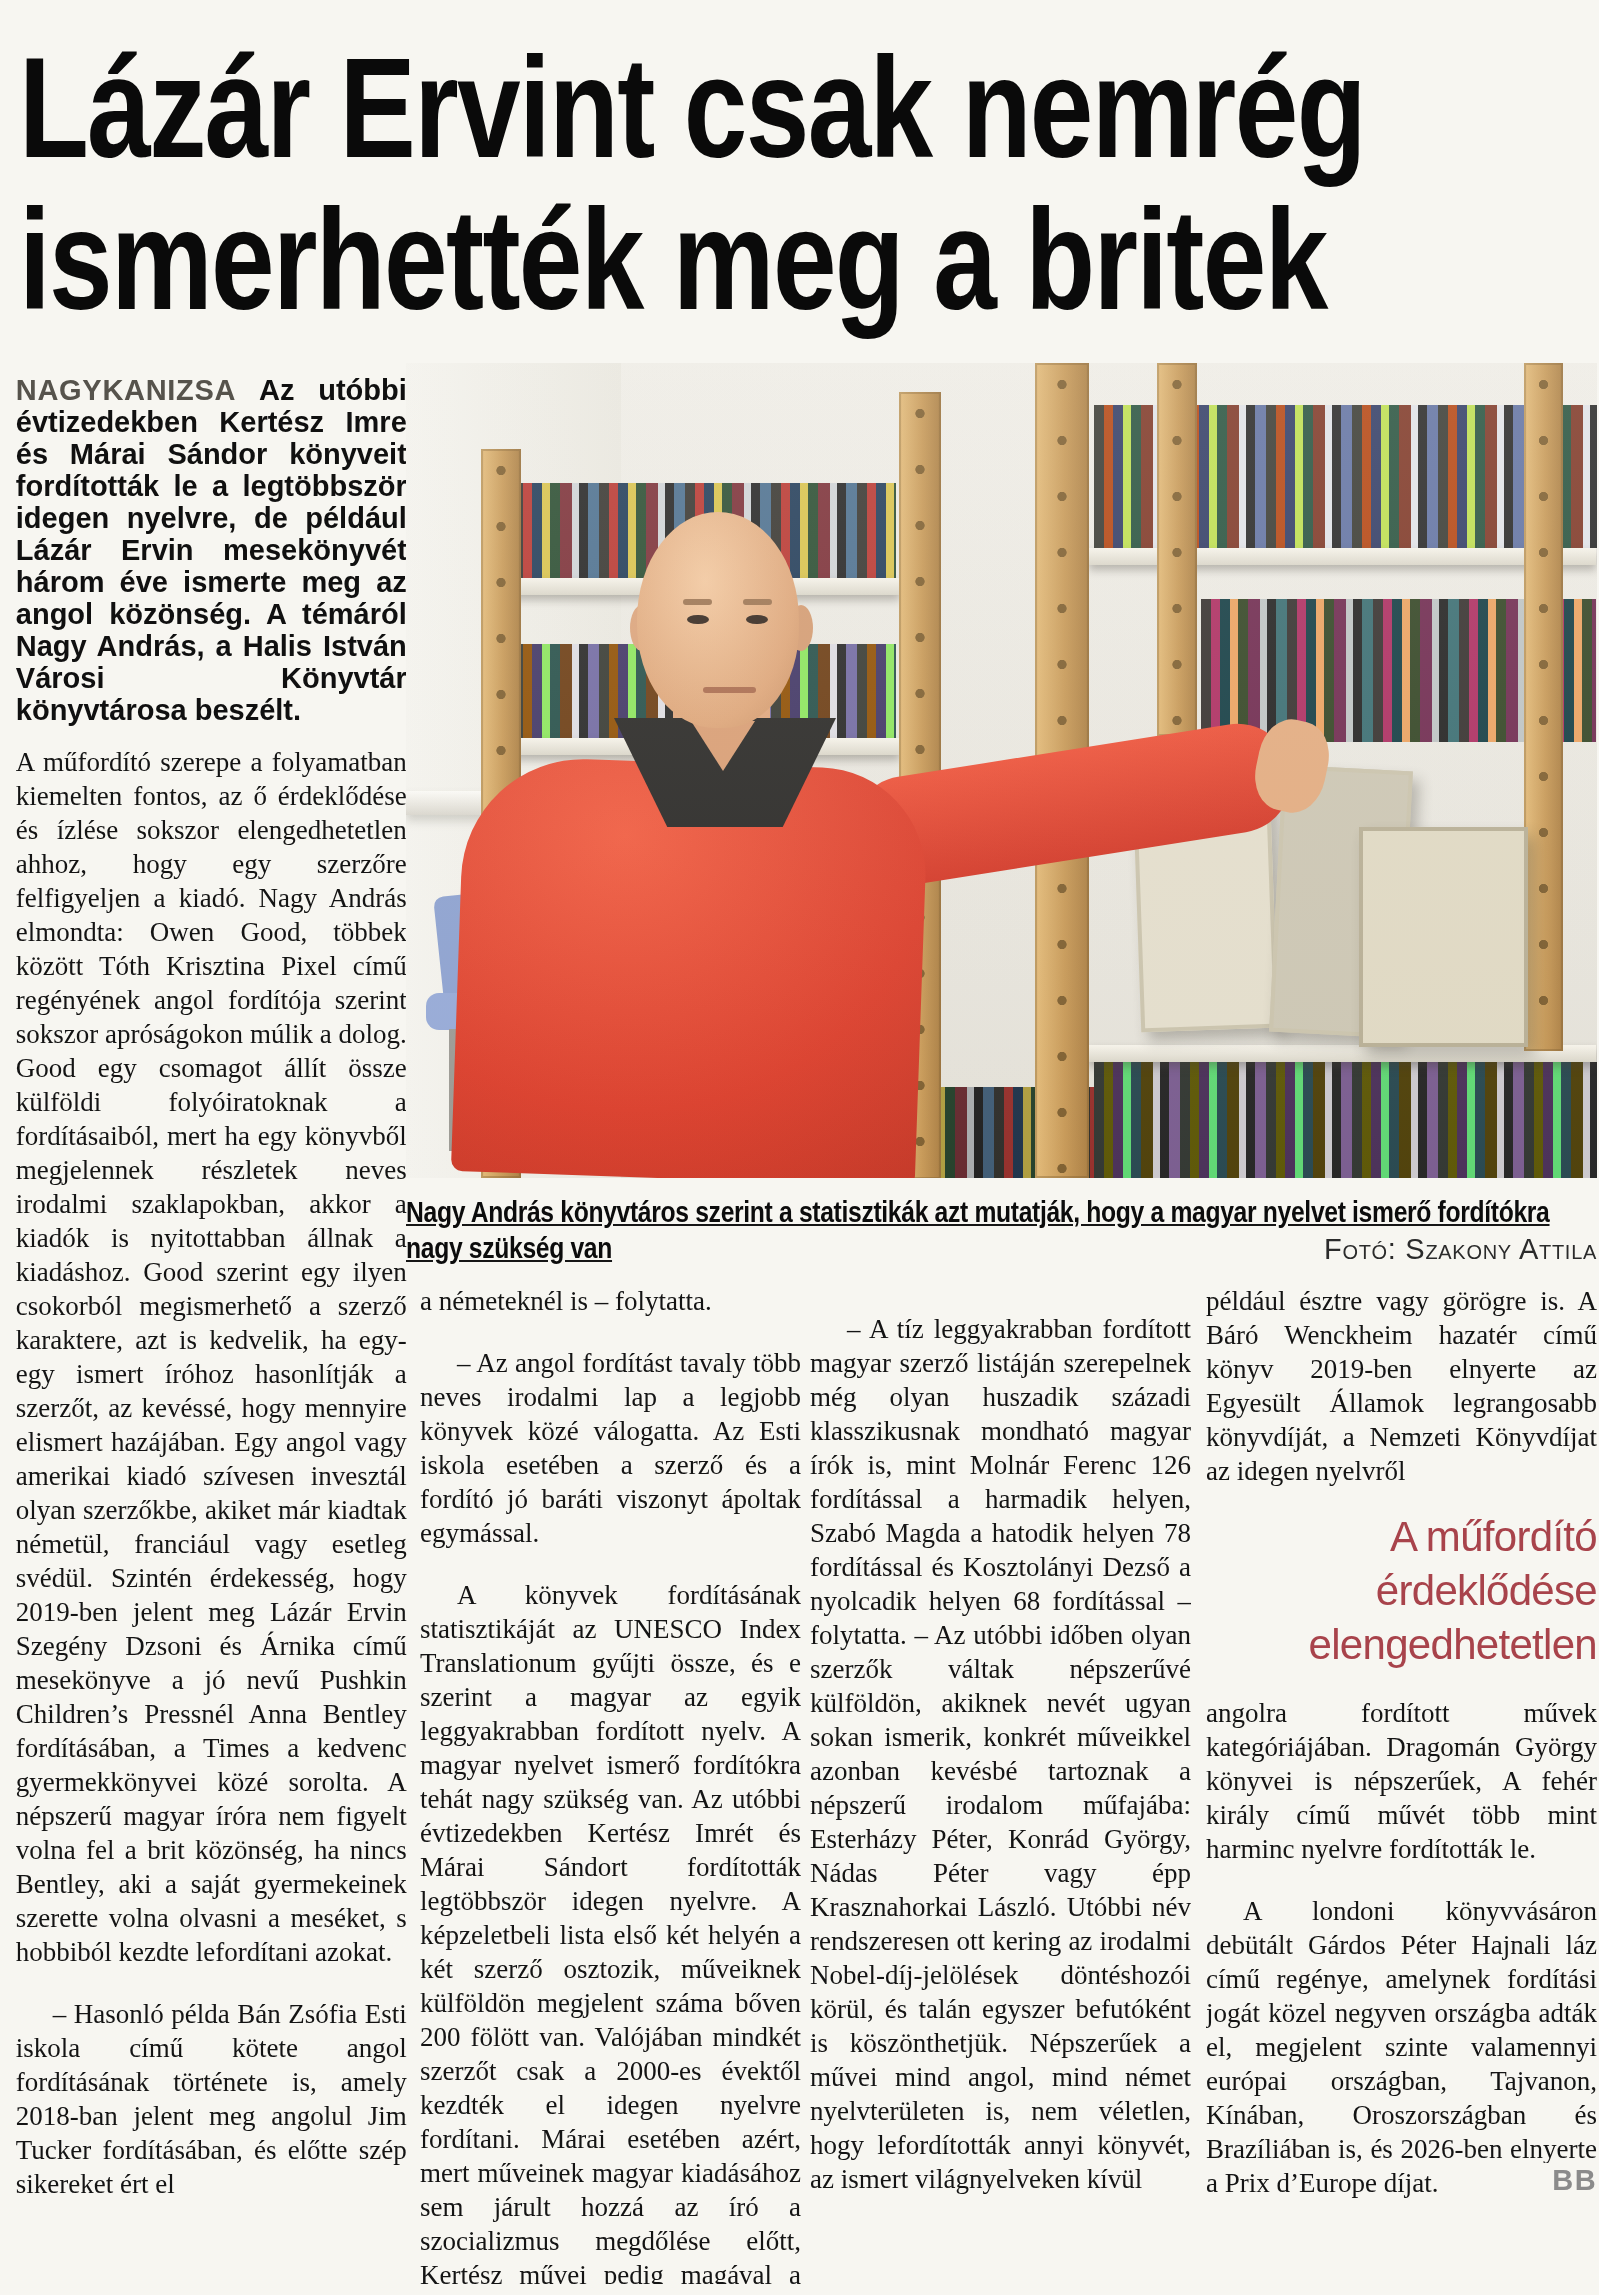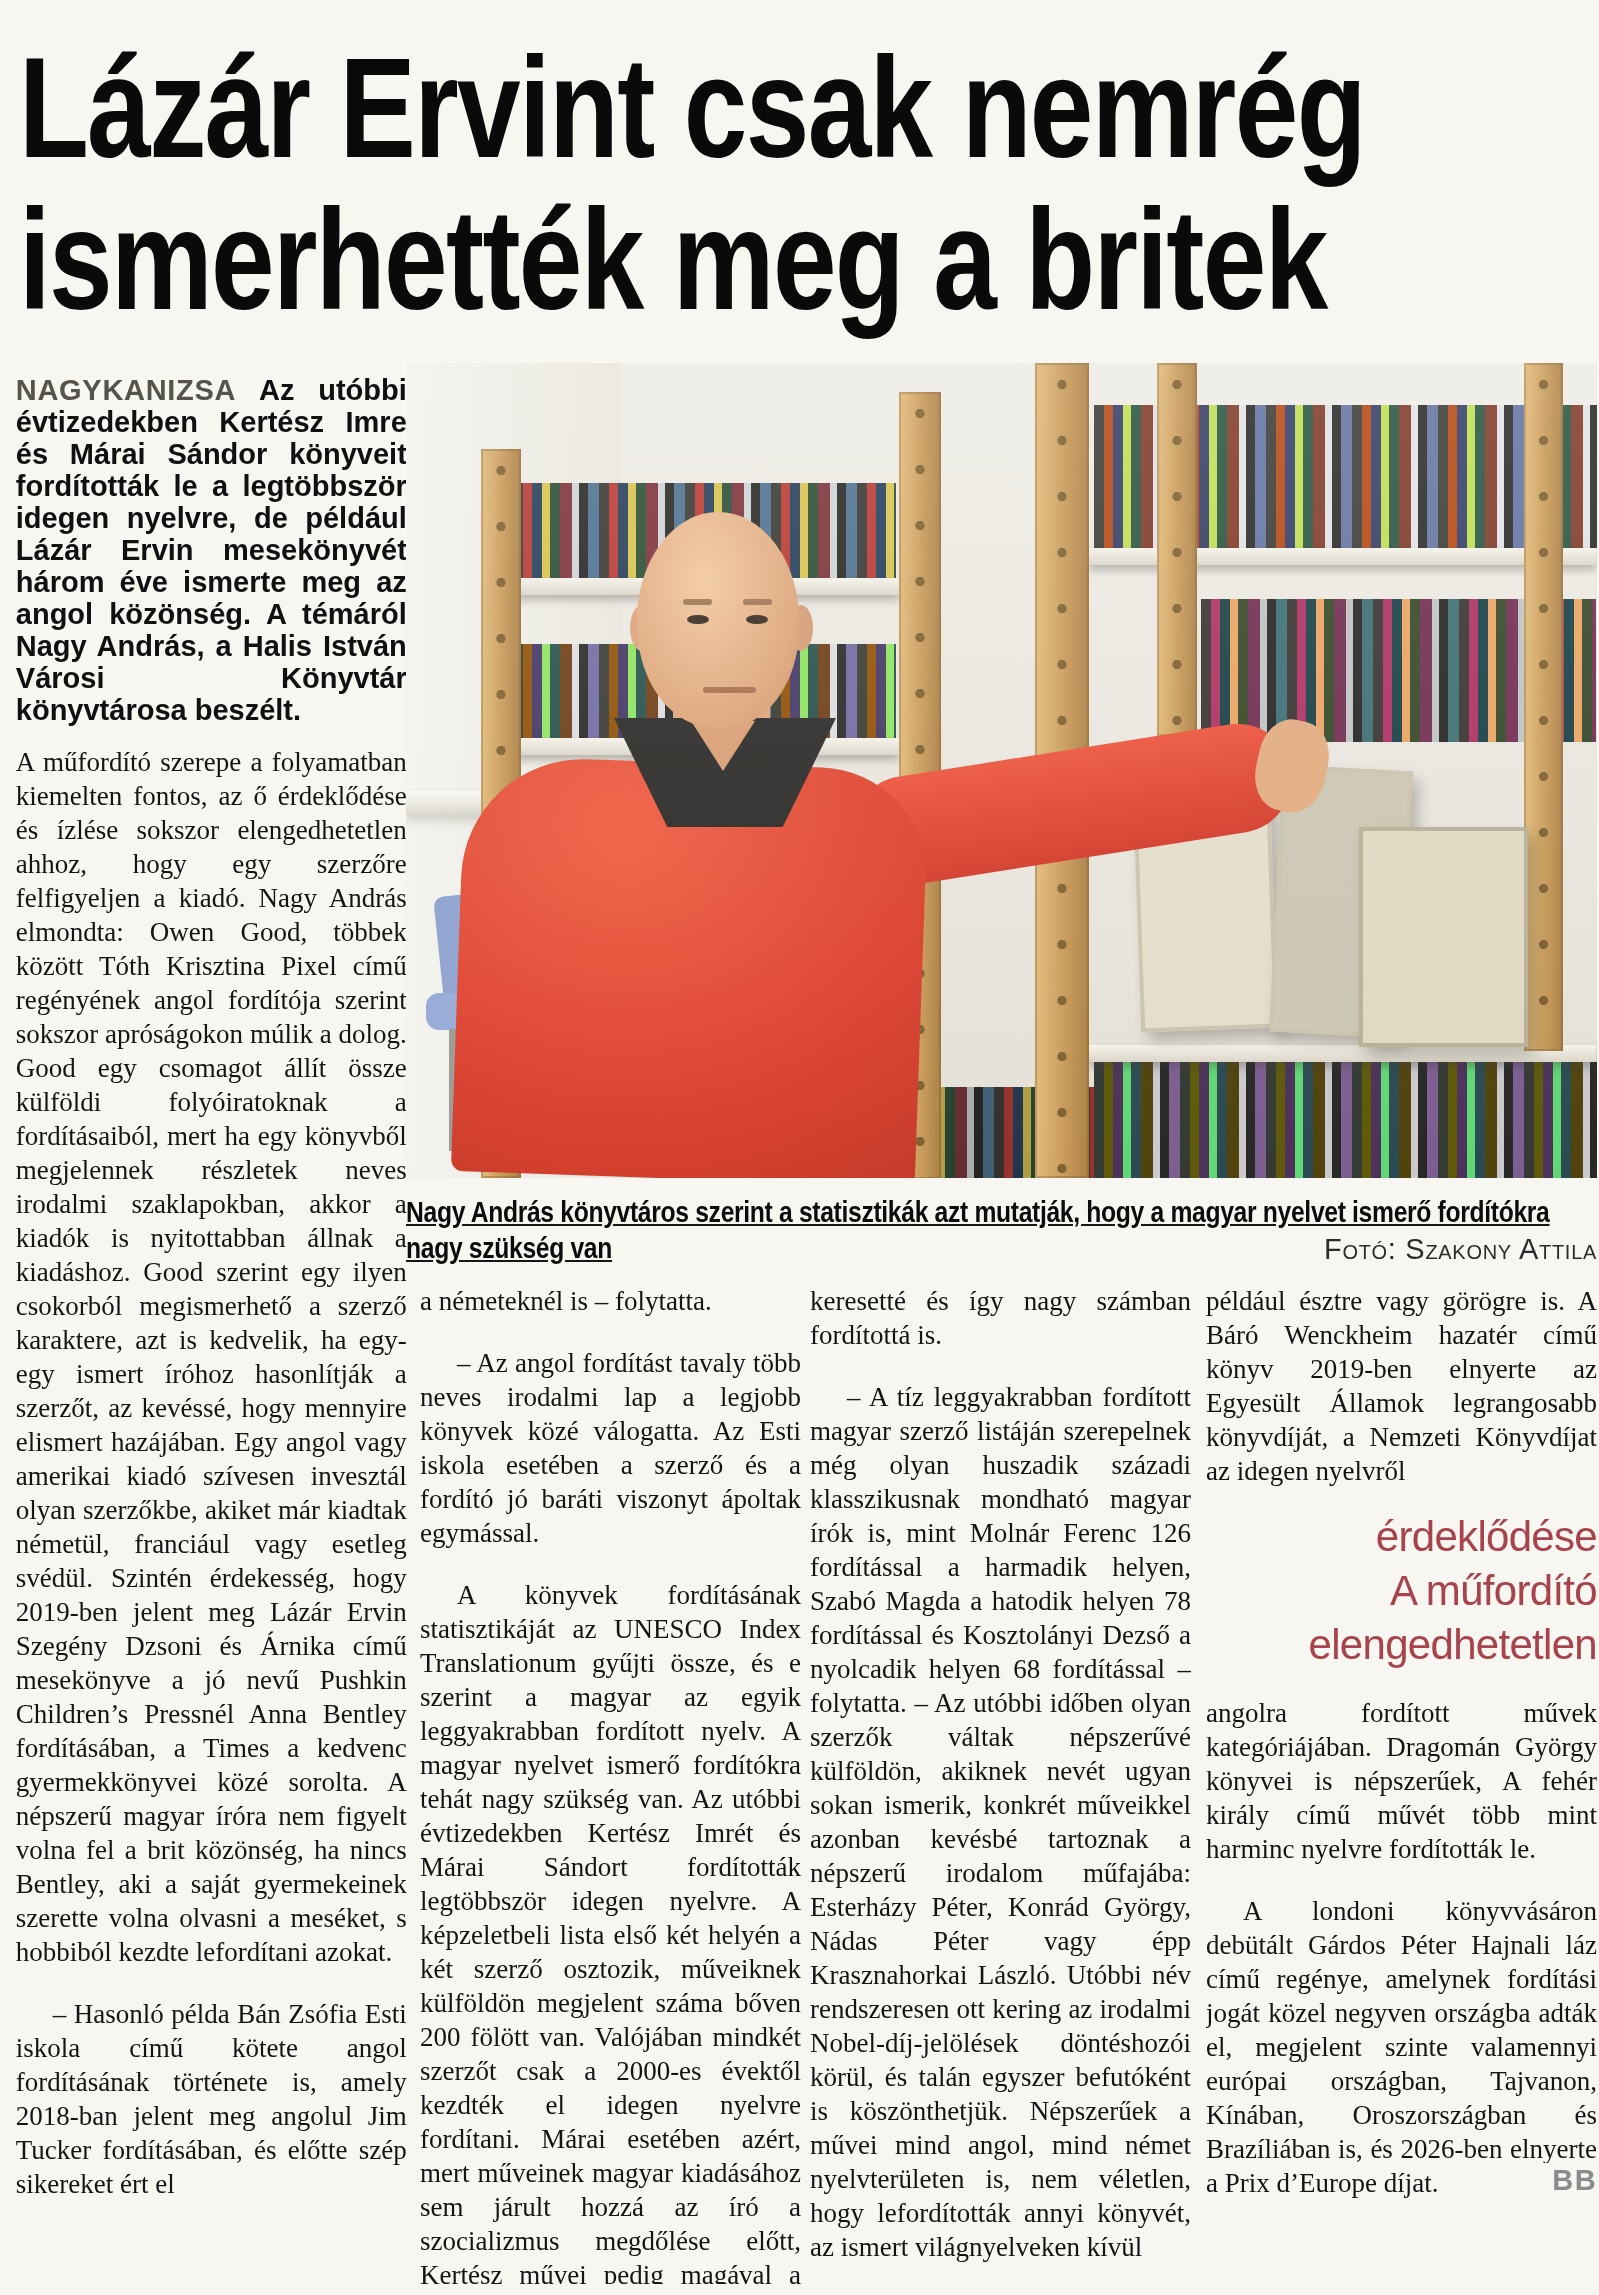--- a/index.html
+++ b/index.html
@@ -161,29 +161,28 @@
     <div class="credit">Fotó: Szakony Attila</div>
   </div>
 
   <div class="col col2">
     <p class="body">a németeknél is – folytatta.</p>
     <p class="body indent">– Az angol fordítást tavaly több neves irodalmi lap a legjobb könyvek közé válogatta. Az Esti iskola esetében a szerző és a fordító jó baráti viszonyt ápoltak egymással.</p>
     <p class="body indent">A könyvek fordításának statisztikáját az UNESCO Index Translationum gyűjti össze, és e szerint a magyar az egyik leggyakrabban fordított nyelv. A magyar nyelvet ismerő fordítókra tehát nagy szükség van. Az utóbbi évtizedekben Kertész Imrét és Márai Sándort fordították legtöbbször idegen nyelvre. A képzeletbeli lista első két helyén a két szerző osztozik, műveiknek külföldön megjelent száma bőven 200 fölött van. Valójában mindkét szerzőt csak a 2000-es évektől kezdték el idegen nyelvre fordítani. Márai esetében azért, mert műveinek magyar kiadásához sem járult hozzá az író a szocializmus megdőlése előtt, Kertész művei pedig magával a Nobel-díjjal váltak igazán</p>
   </div>
 
   <div class="col col3">
-    <p class="body">keresetté és így nagy számban fordítottá is.</p>
     <p class="body indent">– A tíz leggyakrabban fordított magyar szerző listáján szerepelnek még olyan huszadik századi klasszikusnak mondható magyar írók is, mint Molnár Ferenc 126 fordítással a harmadik helyen, Szabó Magda a hatodik helyen 78 fordítással és Kosztolányi Dezső a nyolcadik helyen 68 fordítással – folytatta. – Az utóbbi időben olyan szerzők váltak népszerűvé külföldön, akiknek nevét ugyan sokan ismerik, konkrét műveikkel azonban kevésbé tartoznak a népszerű irodalom műfajába: Esterházy Péter, Konrád György, Nádas Péter vagy épp Krasznahorkai László. Utóbbi név rendszeresen ott kering az irodalmi Nobel-díj-jelölések döntéshozói körül, és talán egyszer befutóként is köszönthetjük. Népszerűek a művei mind angol, mind német nyelvterületen is, nem véletlen, hogy lefordították annyi könyvét, az ismert világnyelveken kívül</p>
   </div>
 
   <div class="col col4">
     <p class="body">például észtre vagy görögre is. A Báró Wenckheim hazatér című könyv 2019-ben elnyerte az Egyesült Államok legrangosabb könyvdíját, a Nemzeti Könyvdíjat az idegen nyelvről</p>
     <div class="pullquote">
+      <span>A műfordító</span>
       <span>érdeklődése</span>
-      <span>A műfordító</span>
       <span>elengedhetetlen</span>
     </div>
     <p class="body">angolra fordított művek kategóriájában. Dragomán György könyvei is népszerűek, A fehér király című művét több mint harminc nyelvre fordították le.</p>
     <p class="body indent rel">
       <span>A londoni könyvvásáron debütált Gárdos Péter Hajnali láz című regénye, amelynek fordítási jogát közel negyven országba adták el, megjelent szinte valamennyi európai országban, Tajvanon, Kínában, Oroszországban és Brazíliában is, és 2026-ben elnyerte a Prix d’Europe díjat.</span>
       <span class="byline">BB</span>
     </p>
   </div>
 
 </div>

